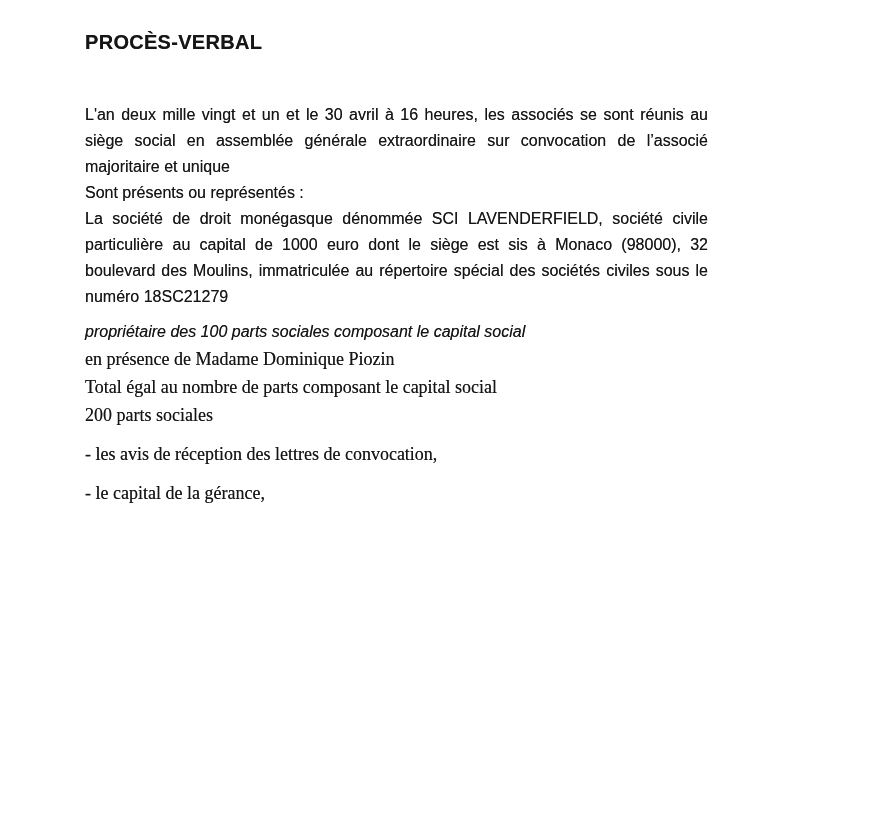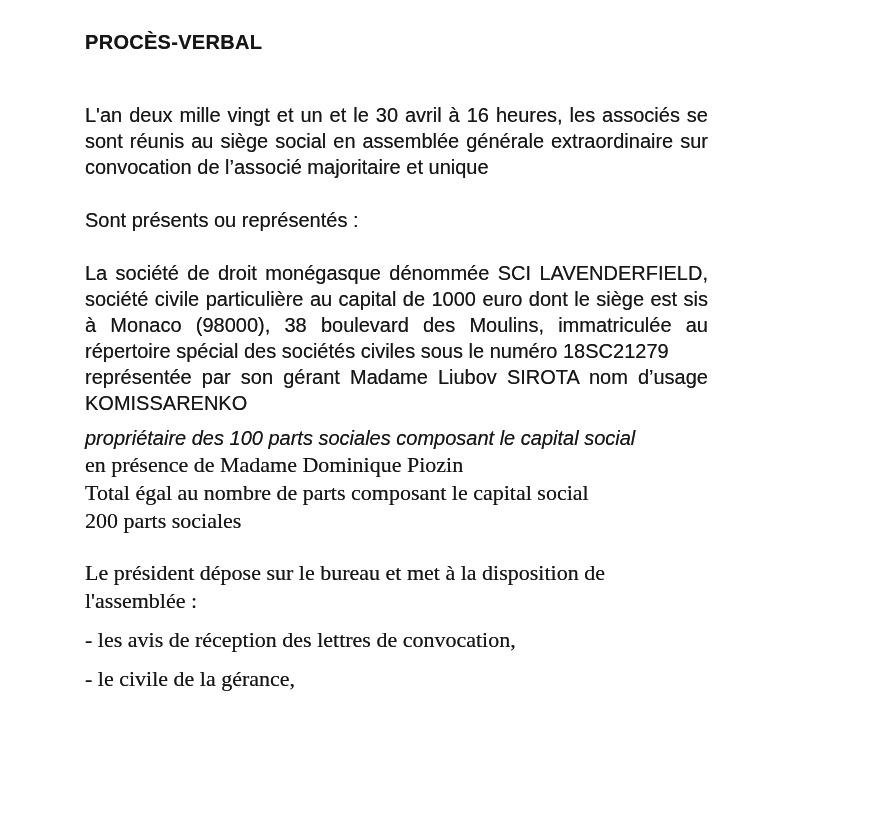--- a/index.html
+++ b/index.html
@@ -25,65 +25,63 @@
   .title {
     margin: 0;
     font-family: "Liberation Sans", sans-serif;
     font-weight: bold;
     font-size: 20px;
     line-height: 28px;
     letter-spacing: 0.3px;
   }
   .sans {
     font-family: "Liberation Sans", sans-serif;
-    font-size: 20px;
+    font-size: 16px;
     line-height: 26px;
   }
   .just {
     text-align: justify;
     text-justify: inter-word;
   }
   .serif {
     font-family: "Liberation Serif", serif;
-    font-size: 22px;
+    font-size: 18px;
     line-height: 28px;
   }
   .mt46 { margin-top: 46px; }
-  .mt27 { margin-top: 27px; }
+  .mt27 { }
   .mt24 { margin-top: 24px; }
   .mt22 { margin-top: 11px; }
   .mt19 { margin-top: 9px; font-style: italic; }
 </style>
 </head>
 <body>
 
 <div class="page">
   <div class="content">
 
     <h1 class="title">
       <div>PROCÈS-VERBAL</div>
     </h1>
 
     <p class="sans just mt46">L'an deux mille vingt et un et le 30 avril à 16 heures, les associés se sont réunis au siège social en assemblée générale extraordinaire sur convocation de l’associé majoritaire et unique</p>
 
     <p class="sans mt27">Sont présents ou représentés :</p>
 
-    <p class="sans just mt27">La société de droit monégasque dénommée SCI LAVENDERFIELD, société civile particulière au capital de 1000 euro dont le siège est sis à Monaco (98000), 38 boulevard des Moulins, immatriculée au répertoire spécial des sociétés civiles sous le numéro 18SC21279</p>
+    <p class="sans just mt27">La société de droit monégasque dénommée SCI LAVENDERFIELD, société civile particulière au capital de 1000 euro dont le siège est sis à Monaco (98000), 32 boulevard des Moulins, immatriculée au répertoire spécial des sociétés civiles sous le numéro 18SC21279</p>
 
-    <p class="sans just">représentée par son gérant Madame Liubov SIROTA nom d’usage KOMISSARENKO</p>
 
     <p class="sans mt19">propriétaire des 100 parts sociales composant le capital social</p>
 
     <p class="serif">en présence de Madame Dominique Piozin</p>
 
     <p class="serif">Total égal au nombre de parts composant le capital social</p>
 
     <p class="serif">200 parts sociales</p>
 
 
-    <p class="serif mt24">Le président dépose sur le bureau et met à la disposition de l'assemblée :</p>
 
     <p class="serif mt22">- les avis de réception des lettres de convocation,</p>
 
-    <p class="serif mt22">- le civile de la gérance,</p>
+    <p class="serif mt22">- le capital de la gérance,</p>
 
   </div>
 </div>
 
 </body></html>

